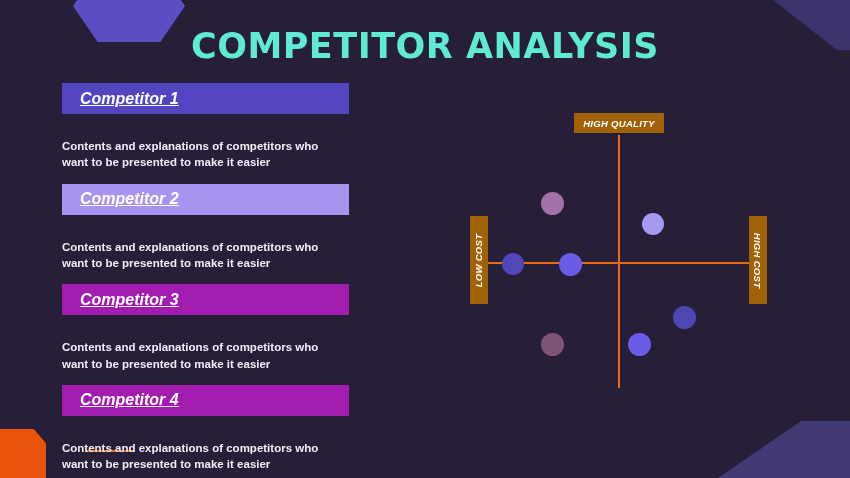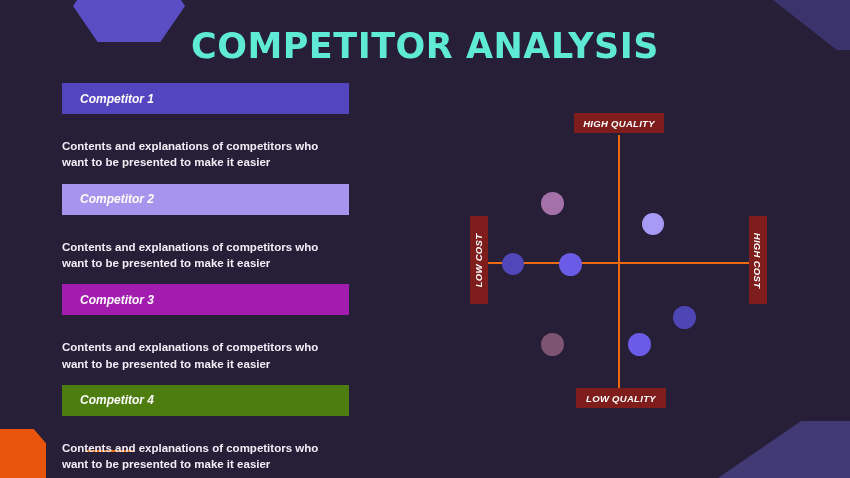--- a/index.html
+++ b/index.html
@@ -94,22 +94,23 @@
   .comp-bar {
     height: 31px;
     display: flex;
     align-items: center;
     padding-left: 18px;
     box-sizing: border-box;
   }
   .comp-bar-label {
     font-style: italic;
     font-weight: bold;
-    font-size: 12px;
+    font-size: 16px;
     color: #ffffff;
+    text-decoration: underline;
   }
   .comp-desc {
     margin-top: 24px;
     font-size: 11.5px;
     font-weight: bold;
     line-height: 1.42;
     color: #f0eef6;
     width: 280px;
   }
 
@@ -132,21 +133,21 @@
     height: 253px;
   }
   #axis-h {
     left: 31px;
     top: 154px;
     width: 265px;
     height: 2px;
   }
   .axis-tag {
     position: absolute;
-    background: #7f1d1d;
+    background: #a16207;
     color: #ffffff;
     font-style: italic;
     font-weight: bold;
     font-size: 9.5px;
     letter-spacing: 0.3px;
     display: flex;
     align-items: center;
     justify-content: center;
     white-space: nowrap;
   }
@@ -212,36 +213,33 @@
         </div>
         <div class="comp-desc">Contents and explanations of competitors who want to be presented to make it easier</div>
       </div>
       <div class="comp-block">
         <div class="comp-bar" style="background: #a21caf;">
           <div class="comp-bar-label">Competitor 3</div>
         </div>
         <div class="comp-desc">Contents and explanations of competitors who want to be presented to make it easier</div>
       </div>
       <div class="comp-block">
-        <div class="comp-bar" style="background: #4d7c0f;">
+        <div class="comp-bar" style="background: #a21caf;">
           <div class="comp-bar-label">Competitor 4</div>
         </div>
         <div class="comp-desc">Contents and explanations of competitors who want to be presented to make it easier</div>
       </div>
     </div>
 
   <div id="chart">
     <div class="axis-line" id="axis-v"></div>
     <div class="axis-line" id="axis-h"></div>
 
     <div class="axis-tag" id="tag-high-quality">
       <span>HIGH QUALITY</span>
-    </div>
-    <div class="axis-tag" id="tag-low-quality">
-      <span>LOW QUALITY</span>
     </div>
     <div class="axis-tag" id="tag-low-cost">
       <span>LOW COST</span>
     </div>
     <div class="axis-tag" id="tag-high-cost">
       <span>HIGH COST</span>
     </div>
 
     <div id="dots">
         <div class="dot" style="width: 23px; height: 23px; left: 85.75px; top: 83.81px; background: rgb(164, 114, 168);"></div>

